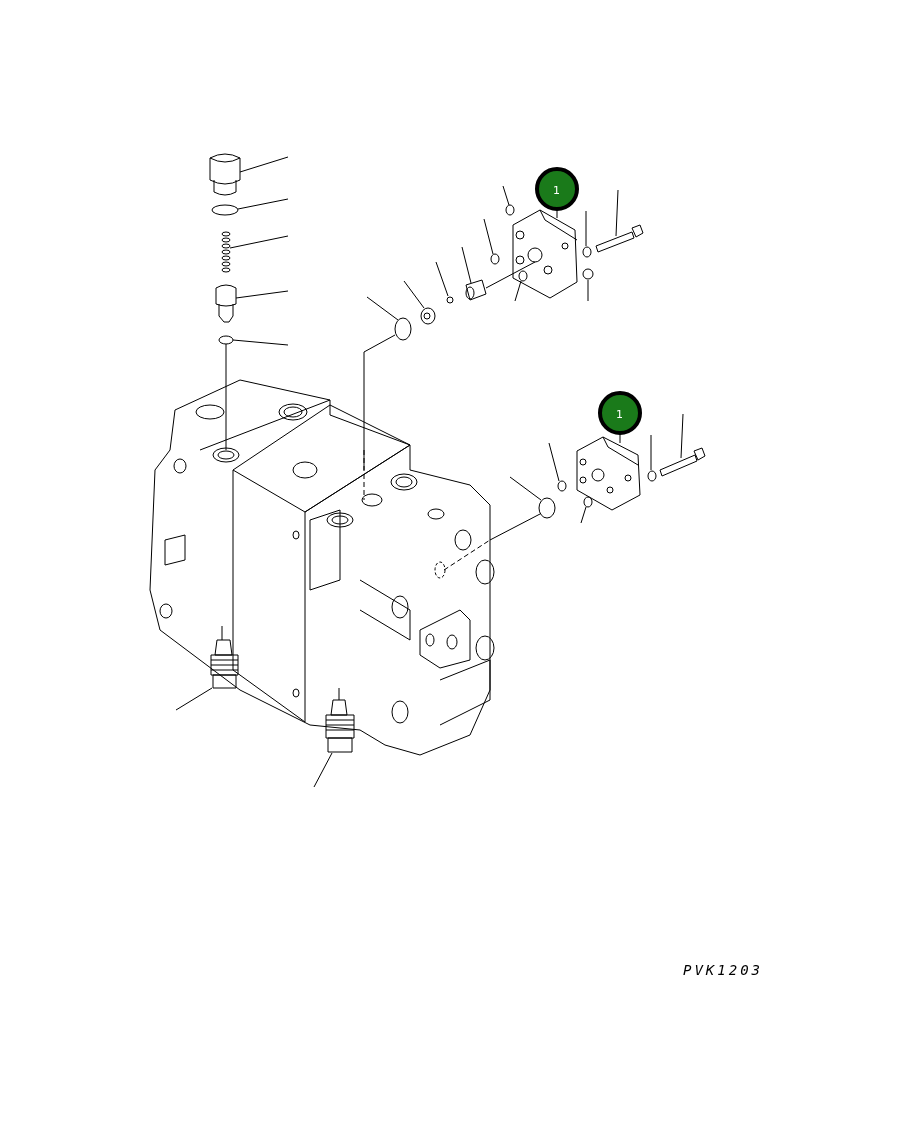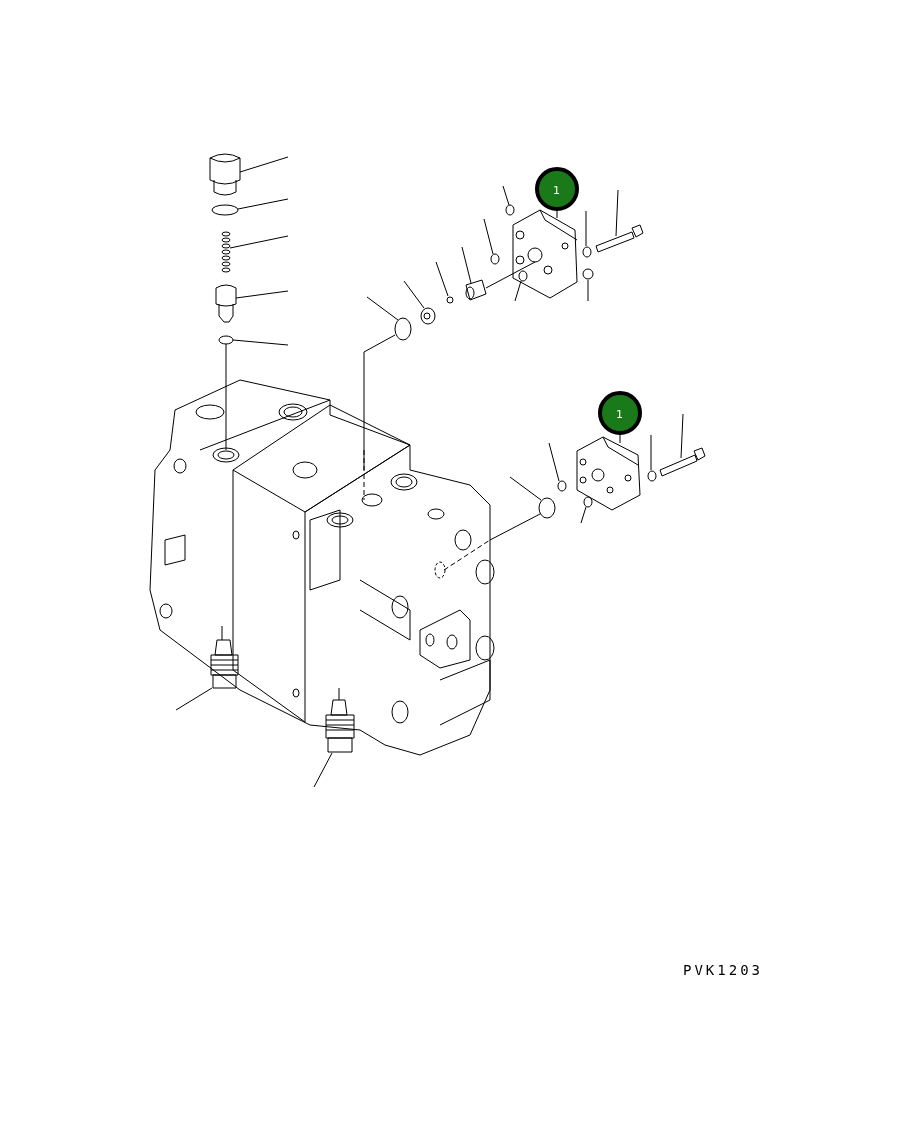--- a/index.html
+++ b/index.html
@@ -1,20 +1,20 @@
 <!DOCTYPE html>
 <html><head>
 <meta charset="utf-8">
 <style>
   html, body { margin:0; padding:0; background:#ffffff; }
   body { width:902px; height:1128px; position:relative; overflow:hidden; font-family:"DejaVu Sans", sans-serif; }
   #drawing { position:absolute; left:0; top:0; width:902px; height:1128px; }
   .part-ref { cursor:pointer; }
   .badge-label { font-family:"DejaVu Sans", sans-serif; font-size:11px; fill:#ffffff; }
-  .drawing-code { position:absolute; left:683px; top:962px; font-family:"DejaVu Sans Mono", monospace; font-size:14px; letter-spacing:3px; color:#000; }
+  .drawing-code { position:absolute; left:683px; top:962px; font-family:"DejaVu Sans Mono", monospace; font-size:14px; letter-spacing:3px; color:#000;font-style:italic; }
 </style>
 </head>
 <body>
 
 <svg id="drawing" viewBox="0 0 902 1128" xmlns="http://www.w3.org/2000/svg" fill="none" stroke="#000" stroke-width="1">
 
   <g>
 
     <g>
       <path d="M210,158 Q225,150 240,158 L240,180 Q225,188 210,180 Z"></path>

